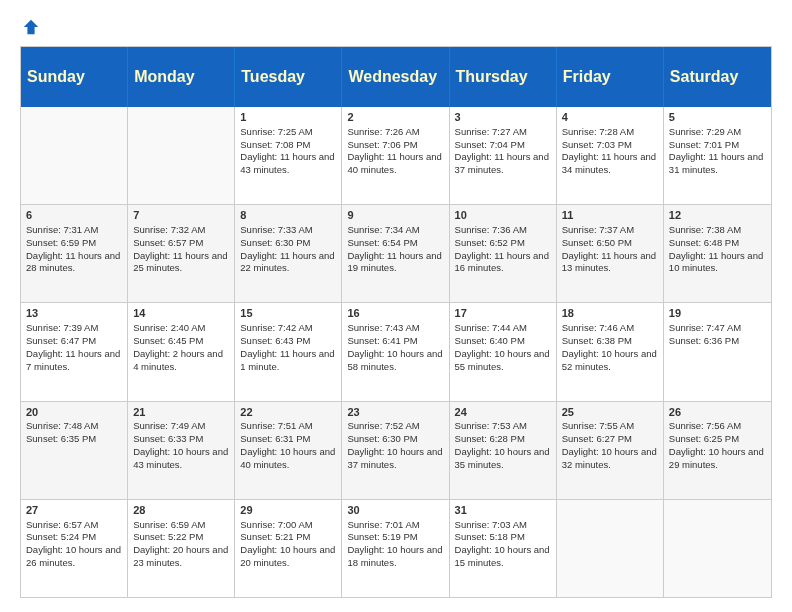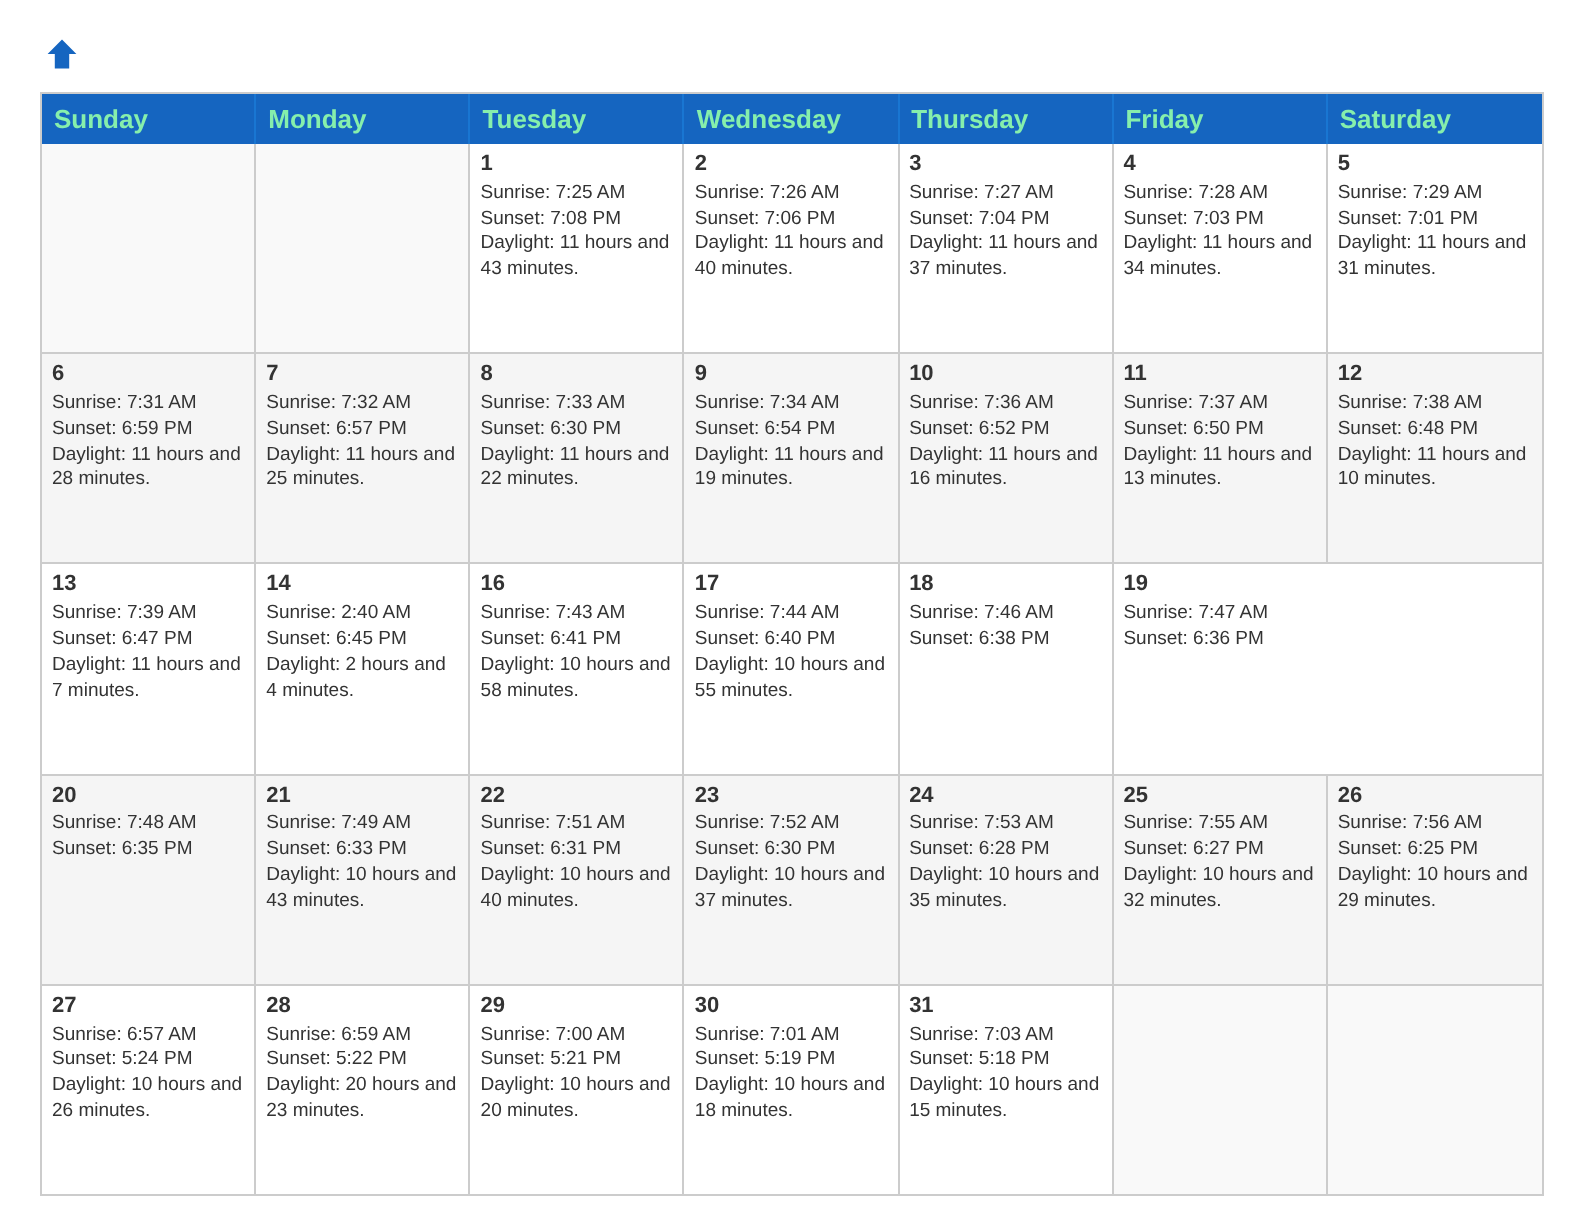--- a/index.html
+++ b/index.html
@@ -65,24 +65,24 @@
       display: flex;
       flex-direction: column;
       border: 1px solid #ccc;
     }
     .cal-header-row {
       display: grid;
       grid-template-columns: repeat(7, 1fr);
       background: #1565c0;
     }
     .cal-header-cell {
-      color: #86efac;
-      font-size: 13px;
+      color: #fef9c3;
+      font-size: 16px;
       font-weight: bold;
-      padding: 5px 6px;
+      padding: 21px 6px;
       text-align: left;
       border-right: 1px solid #1976d2;
     }
     .cal-header-cell:last-child { border-right: none; }
     .cal-body {
       flex: 1;
       display: flex;
       flex-direction: column;
     }
     .cal-week {
@@ -157,23 +157,24 @@
           <div class="cal-cell"><span class="day-num">7</span><span>Sunrise: 7:32 AM</span><br><span>Sunset: 6:57 PM</span><br><span>Daylight: 11 hours and 25 minutes.</span></div>
           <div class="cal-cell"><span class="day-num">8</span><span>Sunrise: 7:33 AM</span><br><span>Sunset: 6:30 PM</span><br><span>Daylight: 11 hours and 22 minutes.</span></div>
           <div class="cal-cell"><span class="day-num">9</span><span>Sunrise: 7:34 AM</span><br><span>Sunset: 6:54 PM</span><br><span>Daylight: 11 hours and 19 minutes.</span></div>
           <div class="cal-cell"><span class="day-num">10</span><span>Sunrise: 7:36 AM</span><br><span>Sunset: 6:52 PM</span><br><span>Daylight: 11 hours and 16 minutes.</span></div>
           <div class="cal-cell"><span class="day-num">11</span><span>Sunrise: 7:37 AM</span><br><span>Sunset: 6:50 PM</span><br><span>Daylight: 11 hours and 13 minutes.</span></div>
           <div class="cal-cell"><span class="day-num">12</span><span>Sunrise: 7:38 AM</span><br><span>Sunset: 6:48 PM</span><br><span>Daylight: 11 hours and 10 minutes.</span></div>
         </div>
         <div class="cal-week">
           <div class="cal-cell"><span class="day-num">13</span><span>Sunrise: 7:39 AM</span><br><span>Sunset: 6:47 PM</span><br><span>Daylight: 11 hours and 7 minutes.</span></div>
           <div class="cal-cell"><span class="day-num">14</span><span>Sunrise: 2:40 AM</span><br><span>Sunset: 6:45 PM</span><br><span>Daylight: 2 hours and 4 minutes.</span></div>
+          <div class="cal-cell"><span class="day-num">15</span><span>Sunrise: 7:42 AM</span><br><span>Sunset: 6:43 PM</span><br><span>Daylight: 11 hours and 1 minute.</span></div>
           <div class="cal-cell"><span class="day-num">16</span><span>Sunrise: 7:43 AM</span><br><span>Sunset: 6:41 PM</span><br><span>Daylight: 10 hours and 58 minutes.</span></div>
           <div class="cal-cell"><span class="day-num">17</span><span>Sunrise: 7:44 AM</span><br><span>Sunset: 6:40 PM</span><br><span>Daylight: 10 hours and 55 minutes.</span></div>
-          <div class="cal-cell"><span class="day-num">18</span><span>Sunrise: 7:46 AM</span><br><span>Sunset: 6:38 PM</span><br></div>
+          <div class="cal-cell"><span class="day-num">18</span><span>Sunrise: 7:46 AM</span><br><span>Sunset: 6:38 PM</span><br><span>Daylight: 10 hours and 52 minutes.</span></div>
           <div class="cal-cell"><span class="day-num">19</span><span>Sunrise: 7:47 AM</span><br><span>Sunset: 6:36 PM</span><br></div>
         </div>
         <div class="cal-week week-alt">
           <div class="cal-cell"><span class="day-num">20</span><span>Sunrise: 7:48 AM</span><br><span>Sunset: 6:35 PM</span><br></div>
           <div class="cal-cell"><span class="day-num">21</span><span>Sunrise: 7:49 AM</span><br><span>Sunset: 6:33 PM</span><br><span>Daylight: 10 hours and 43 minutes.</span></div>
           <div class="cal-cell"><span class="day-num">22</span><span>Sunrise: 7:51 AM</span><br><span>Sunset: 6:31 PM</span><br><span>Daylight: 10 hours and 40 minutes.</span></div>
           <div class="cal-cell"><span class="day-num">23</span><span>Sunrise: 7:52 AM</span><br><span>Sunset: 6:30 PM</span><br><span>Daylight: 10 hours and 37 minutes.</span></div>
           <div class="cal-cell"><span class="day-num">24</span><span>Sunrise: 7:53 AM</span><br><span>Sunset: 6:28 PM</span><br><span>Daylight: 10 hours and 35 minutes.</span></div>
           <div class="cal-cell"><span class="day-num">25</span><span>Sunrise: 7:55 AM</span><br><span>Sunset: 6:27 PM</span><br><span>Daylight: 10 hours and 32 minutes.</span></div>
           <div class="cal-cell"><span class="day-num">26</span><span>Sunrise: 7:56 AM</span><br><span>Sunset: 6:25 PM</span><br><span>Daylight: 10 hours and 29 minutes.</span></div>

